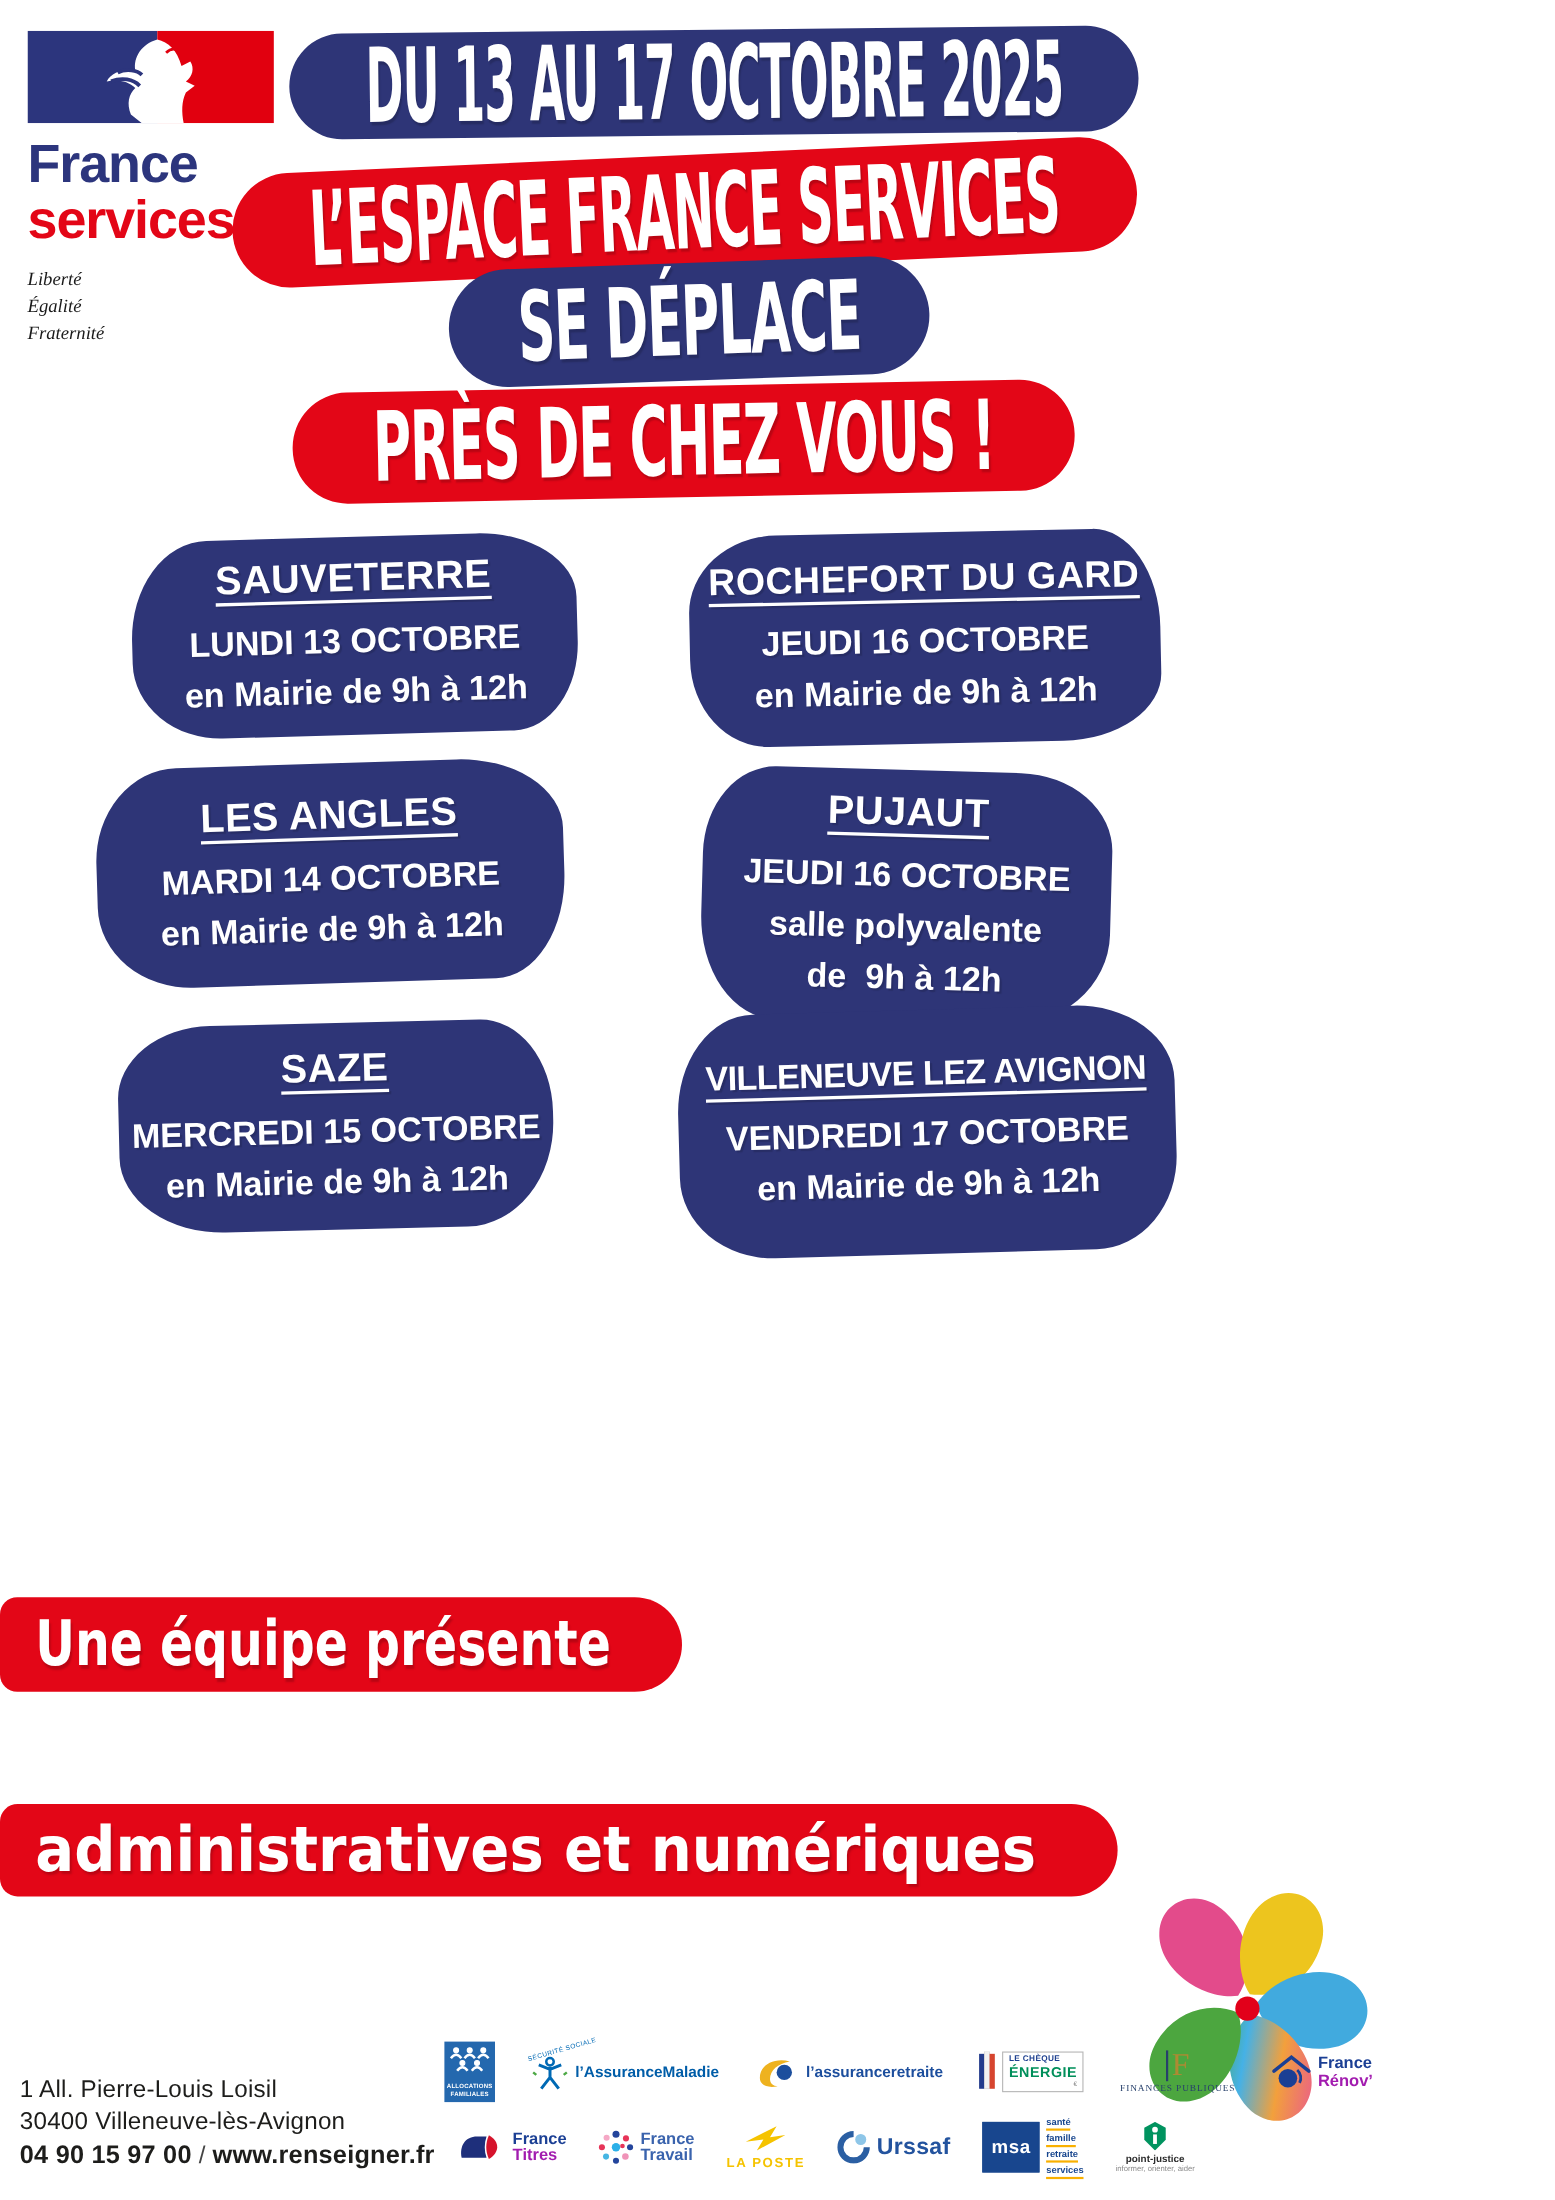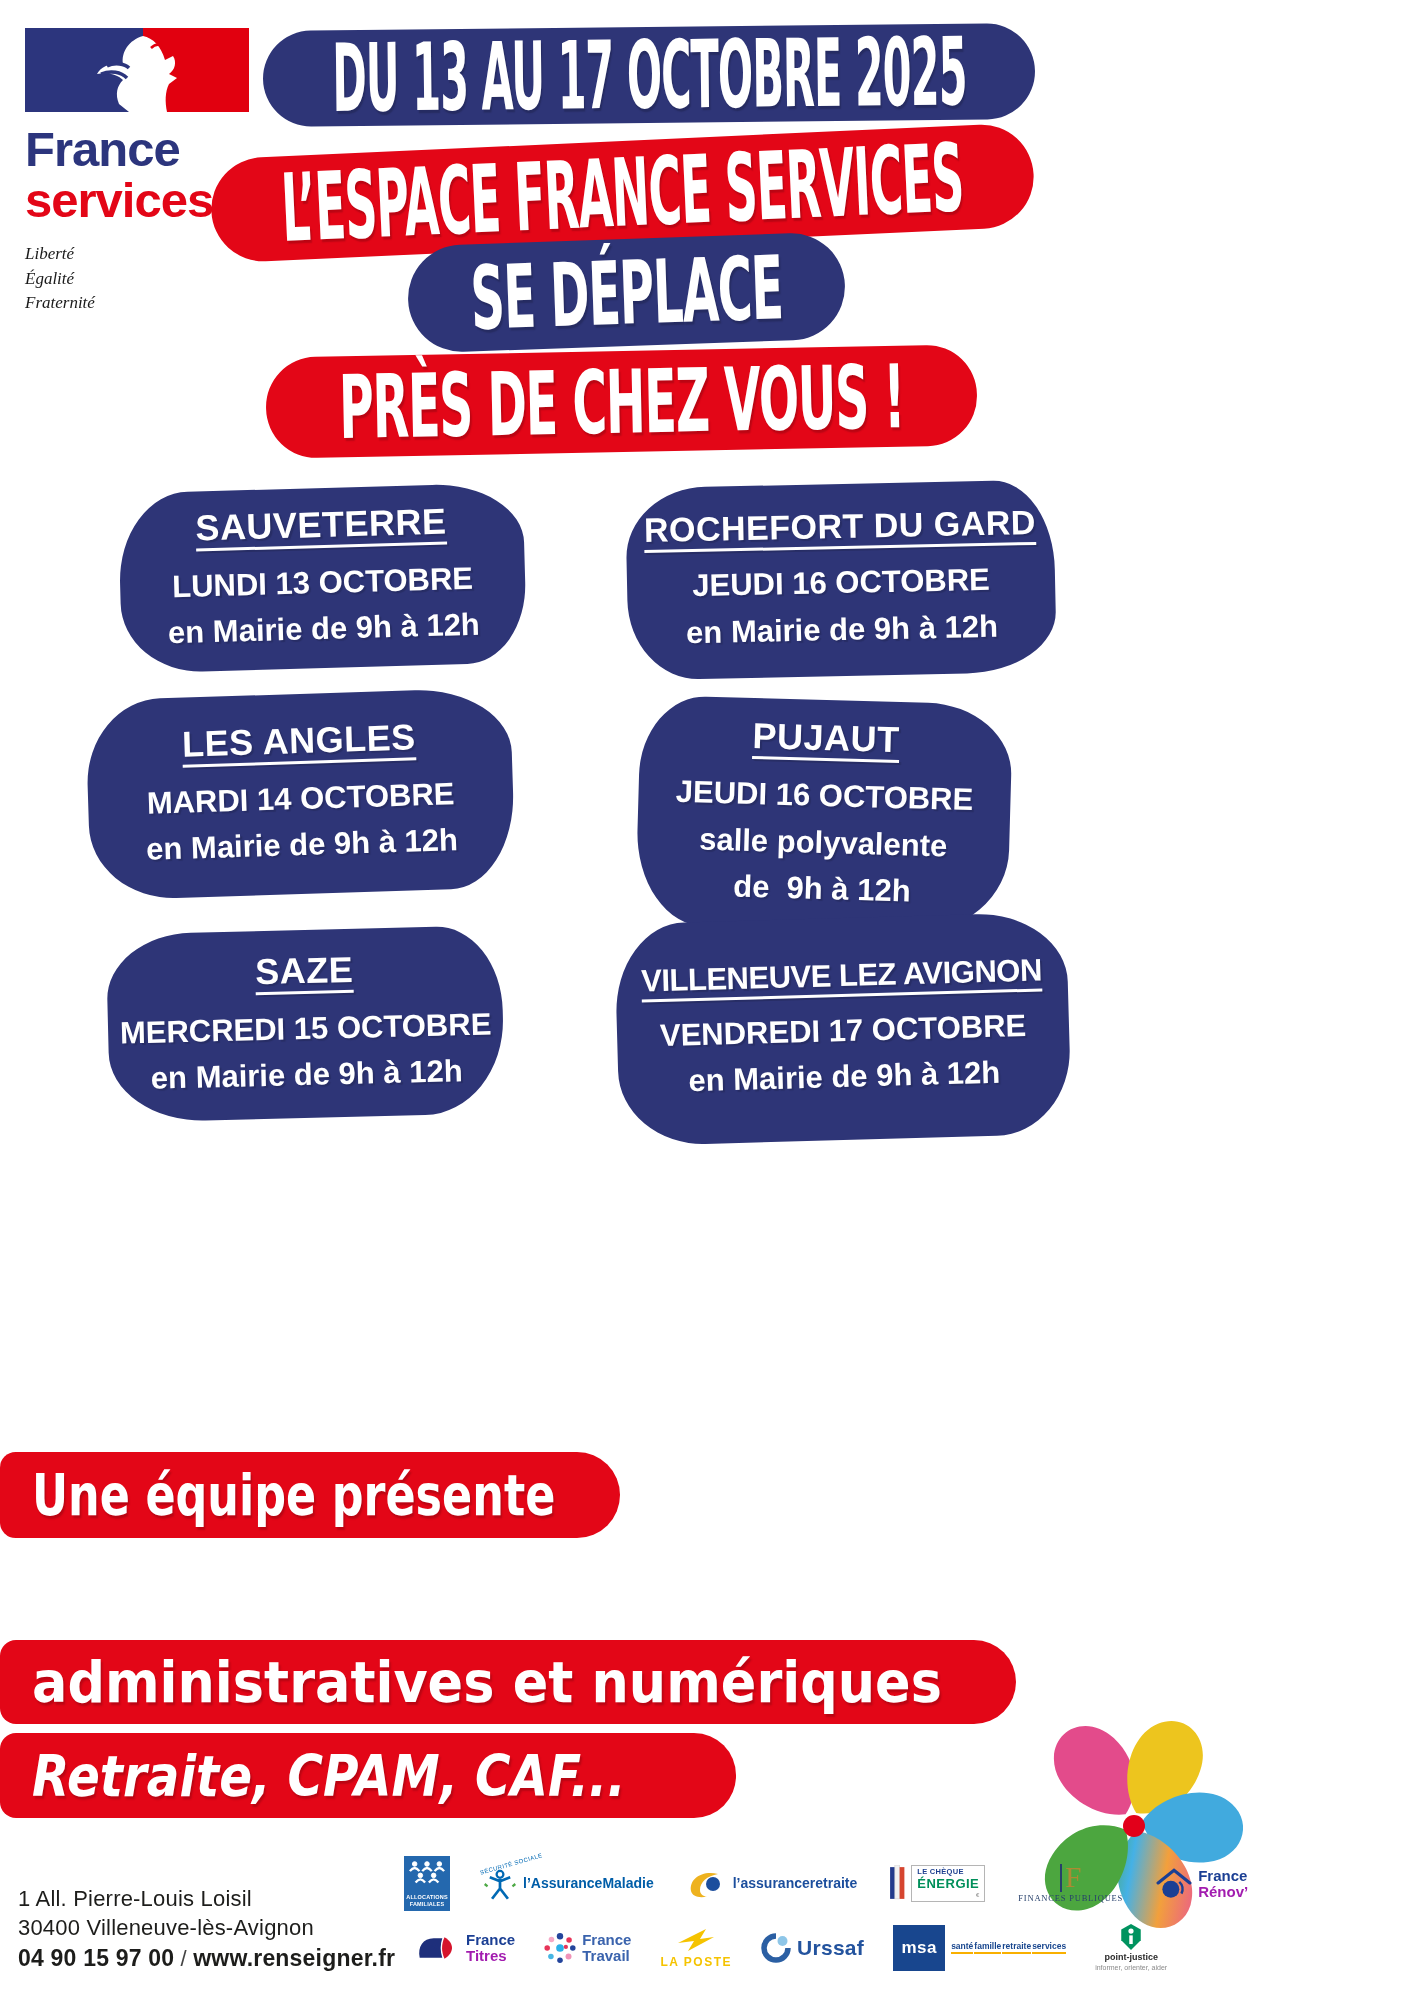--- a/index.html
+++ b/index.html
@@ -87,21 +87,21 @@
   .duo .w-blue { color:#1b3f94; }
   .duo .w-red { color:#a21caf; }
   .duo .w-trav { color:#3a63ad; }
   
   .poste-label { color:#f5c300; font-weight:bold; font-size:12px; letter-spacing:1.5px; }
   
   .urssaf-label { color:#23539e; font-weight:bold; font-size:21px; letter-spacing:0.3px; }
   
   .msa-box { width:52px; height:46px; background:#18468e; color:#fff; font-weight:bold; font-size:17px;
              display:flex; align-items:center; justify-content:center; letter-spacing:0.5px; border:2px solid #18468e; }
-  .msa-services { display:flex; gap:1px; }
+  .msa-services { display:flex; flex-direction:column; gap:1px; }
   .msa-services span { font-size:8.5px; color:#18468e; font-weight:bold; border-bottom:2px solid #f9b000; width:max-content; line-height:1.35; }
   
   .justice { flex-direction:column; gap:2px; }
   .just-label { font-size:9px; font-weight:bold; color:#2c2c2c; }
   .just-sub { font-size:7px; color:#8a8a8a; }
   
   .flower { position:absolute; left:982px; top:1672px; width:300px; height:300px; z-index:1; }
   .sids-name { position:absolute; left:1076px; top:1788px; font-size:47px; font-weight:bold; color:#3d3d3c; letter-spacing:0.5px; z-index:2; }
 </style>
 </head>
@@ -172,23 +172,20 @@
     <div class="loc-name">VILLENEUVE LEZ AVIGNON</div>
     <div class="loc-line">VENDREDI 17 OCTOBRE</div>
     <div class="loc-line">en Mairie de 9h à 12h</div>
   </div>
 
   <div class="redbar rb1">
     <span class="rtxt rt1">Une équipe présente</span>
   </div>
   <div class="redbar rb3">
     <span class="rtxt rt3">administratives et numériques</span>
-  </div>
-  <div class="redbar rb4">
-    <span class="rtxt rt4">Retraite, CPAM, CAF...</span>
   </div>
 
   <div class="address">
     <div>1 All. Pierre-Louis Loisil</div>
     <div>30400 Villeneuve-lès-Avignon</div>
     <div>
       <span class="addr-bold">04 90 15 97 00</span>
       <span class="sep">/</span>
       <span class="addr-bold">www.renseigner.fr</span>
     </div>

